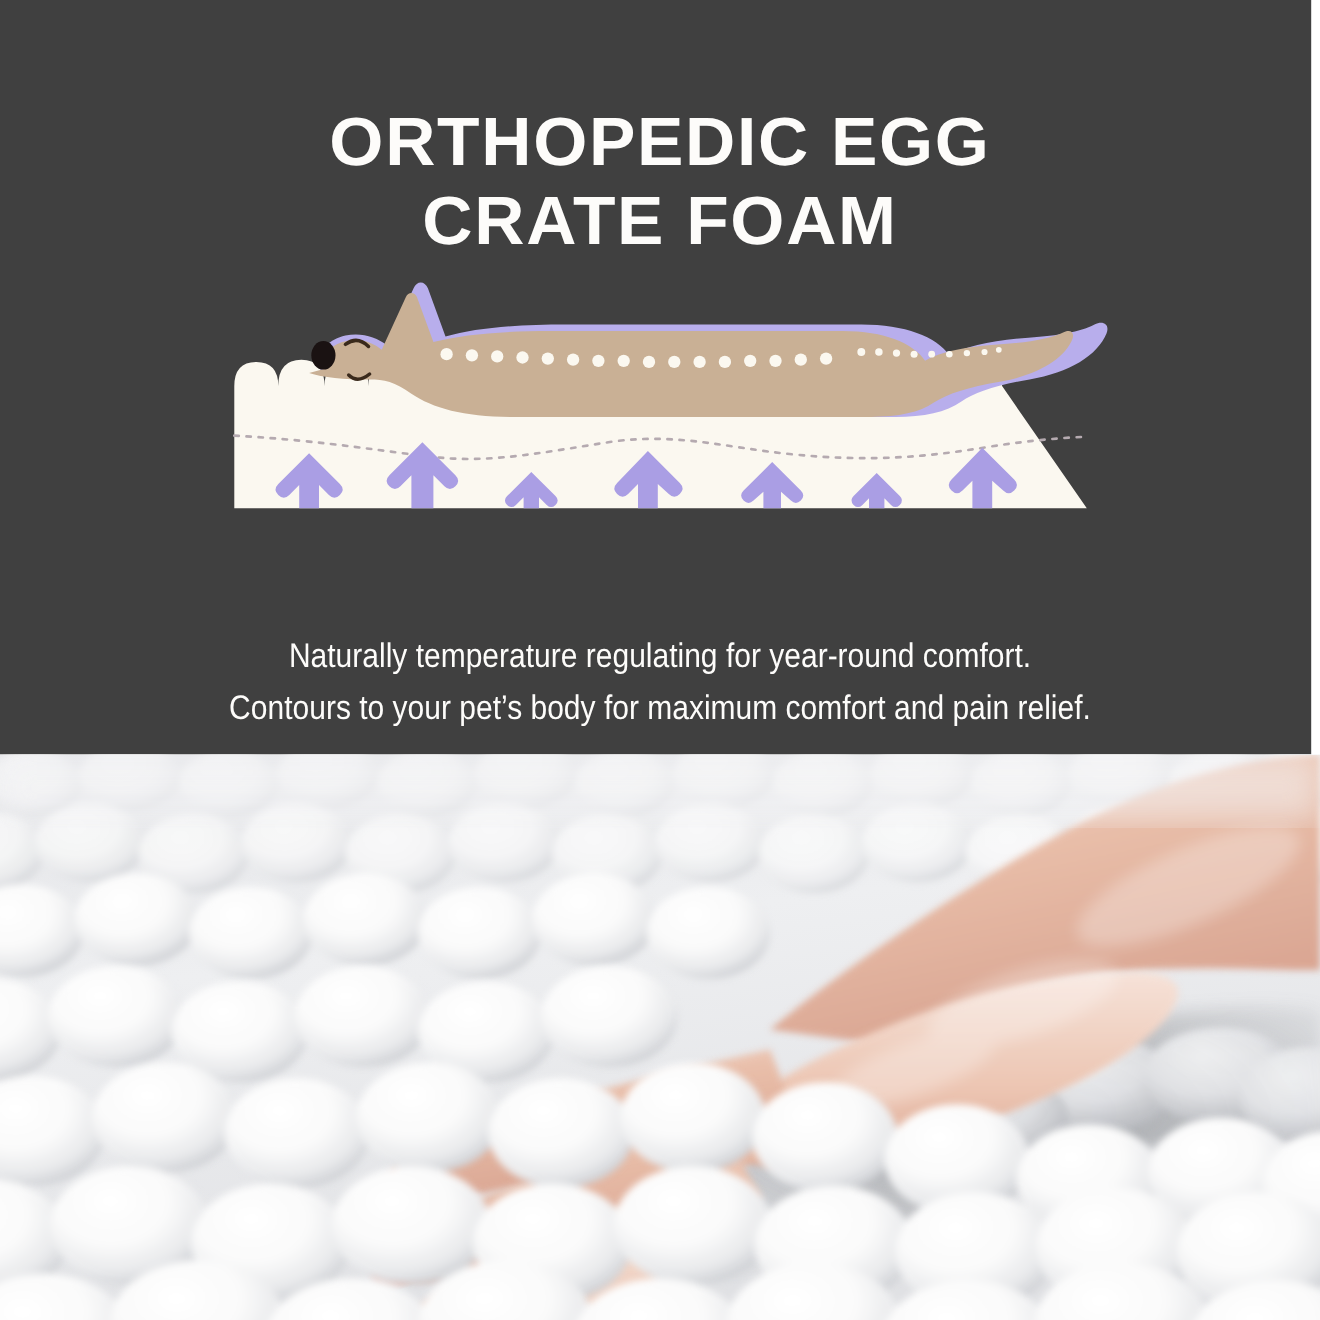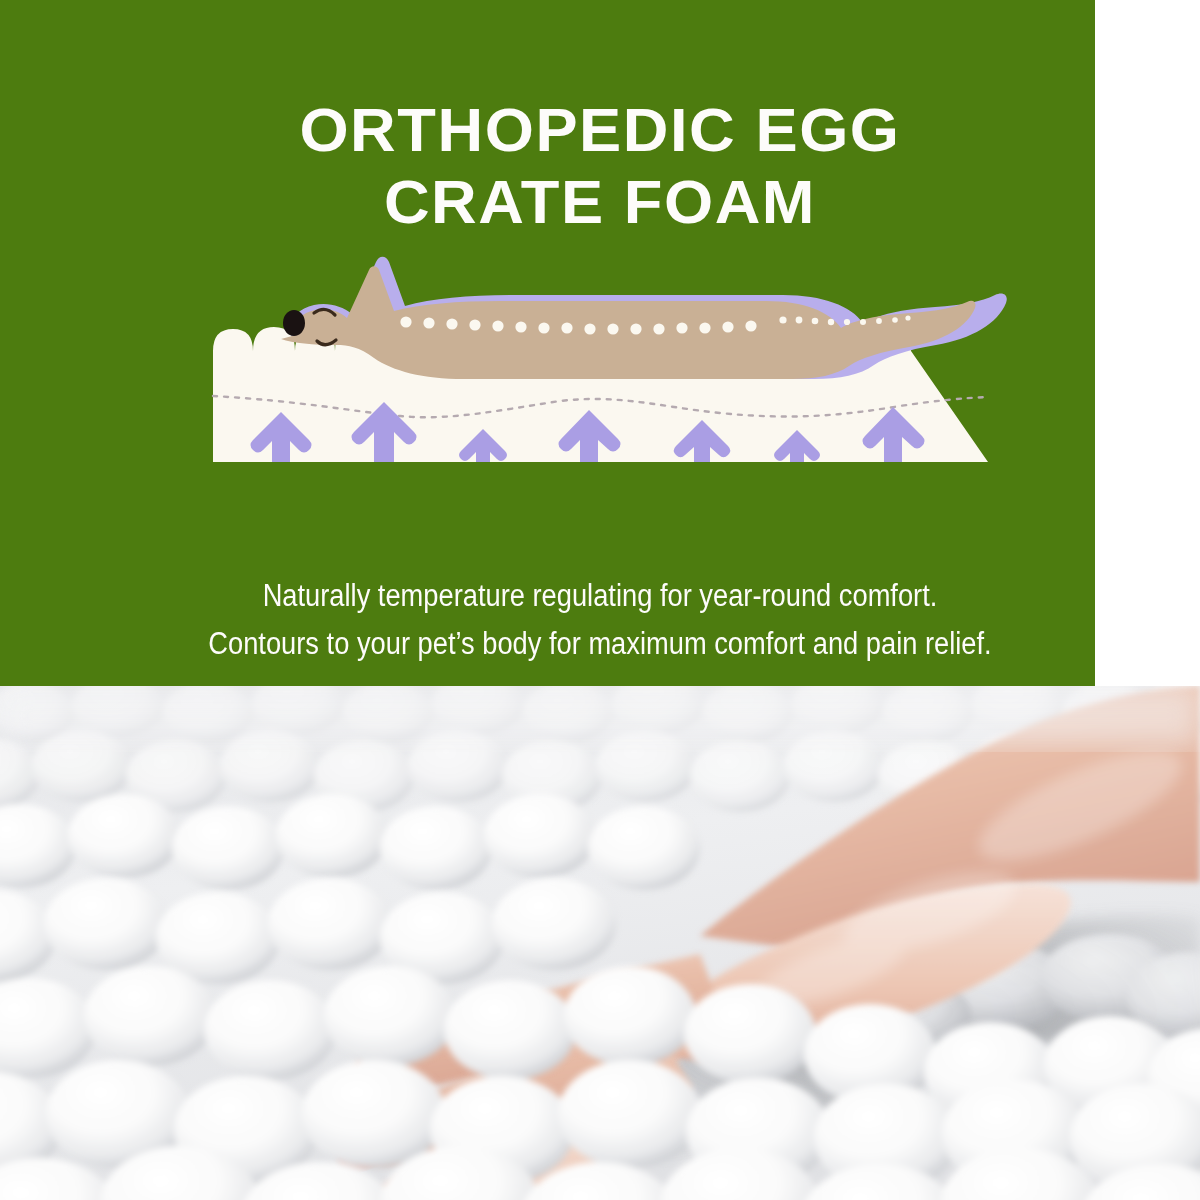--- a/index.html
+++ b/index.html
@@ -5,22 +5,22 @@
   html,body{margin:0;padding:0;}
   body{
     width:1200px;height:1200px;overflow:hidden;
     font-family:"Liberation Sans",sans-serif;
     background:#ffffff;
   }
   #page{position:relative;width:1200px;height:1200px;overflow:hidden;}
 
   
   .panel-top{
-    position:absolute;left:0;top:0;width:1095px;height:686px;
-    background:#4d7c0f;
+    position:absolute;left:0;top:0;width:1192px;height:686px;
+    background:#404040;
     overflow:hidden;
   }
   .headline{
     position:absolute;left:0;top:52px;width:1200px;
     text-align:center;
     color:#fdfcfa;
     font-family:"Liberation Sans",sans-serif;
     font-weight:bold;
     font-size:62px;
     line-height:72px;

